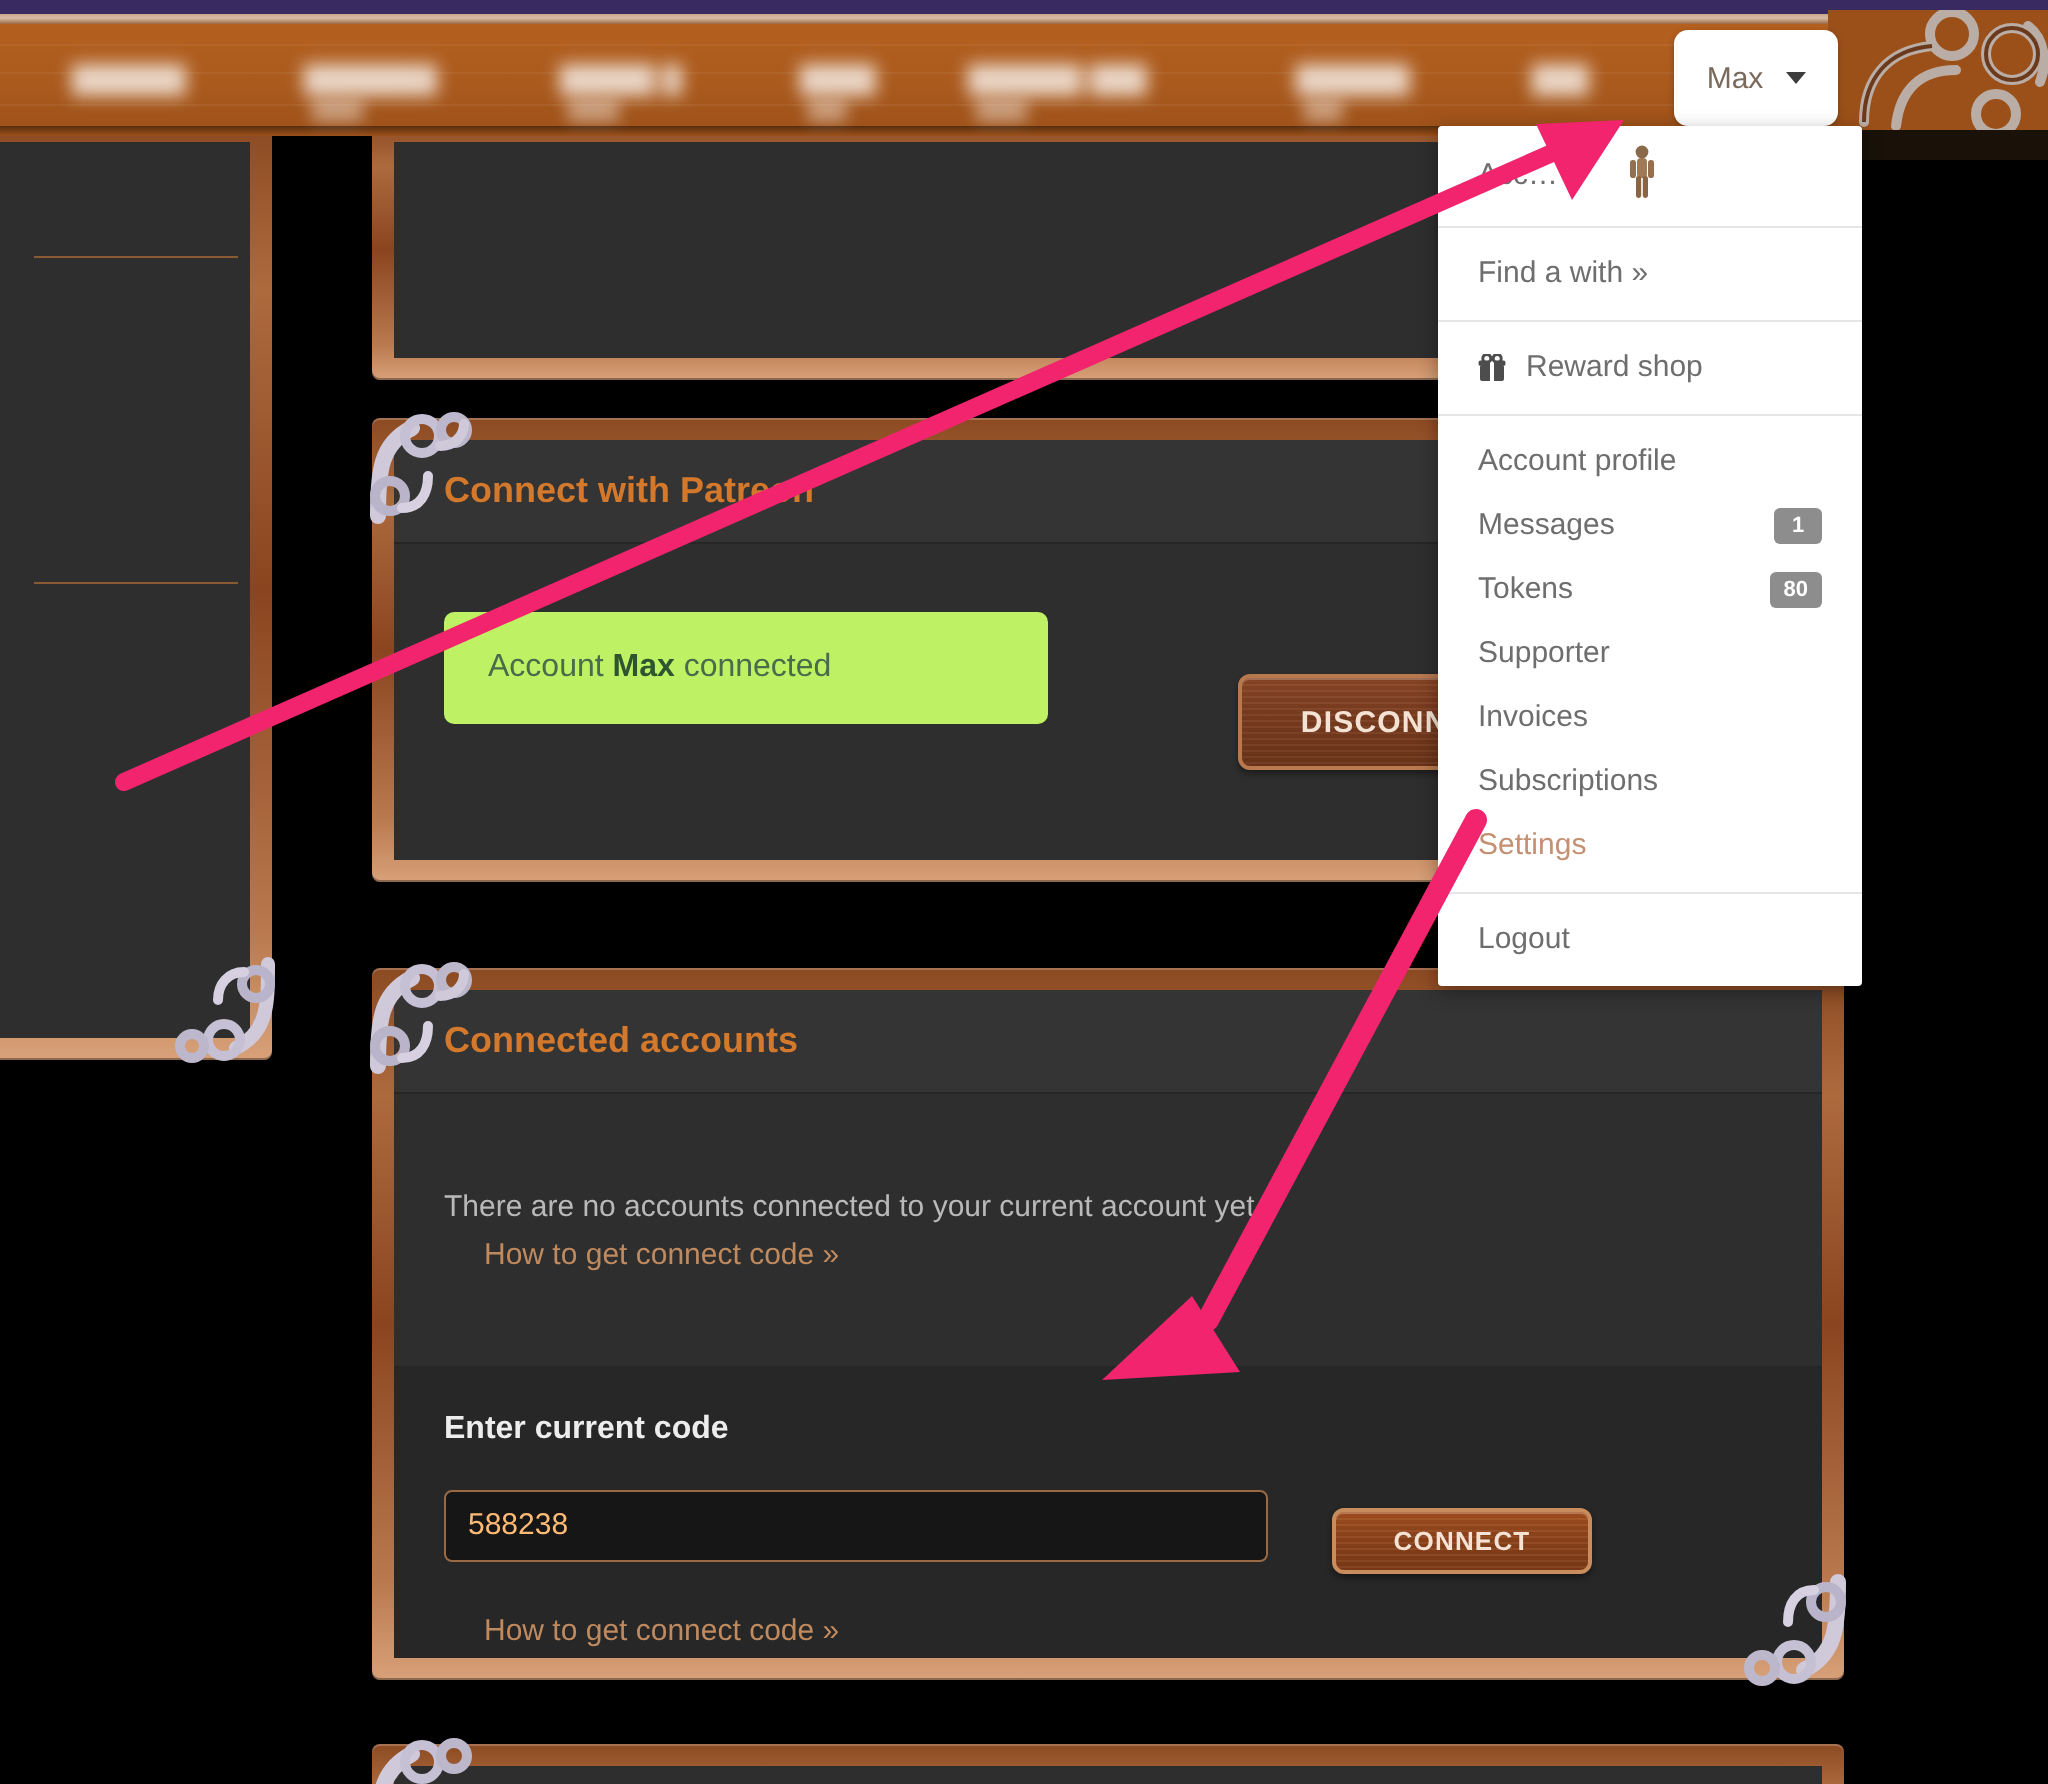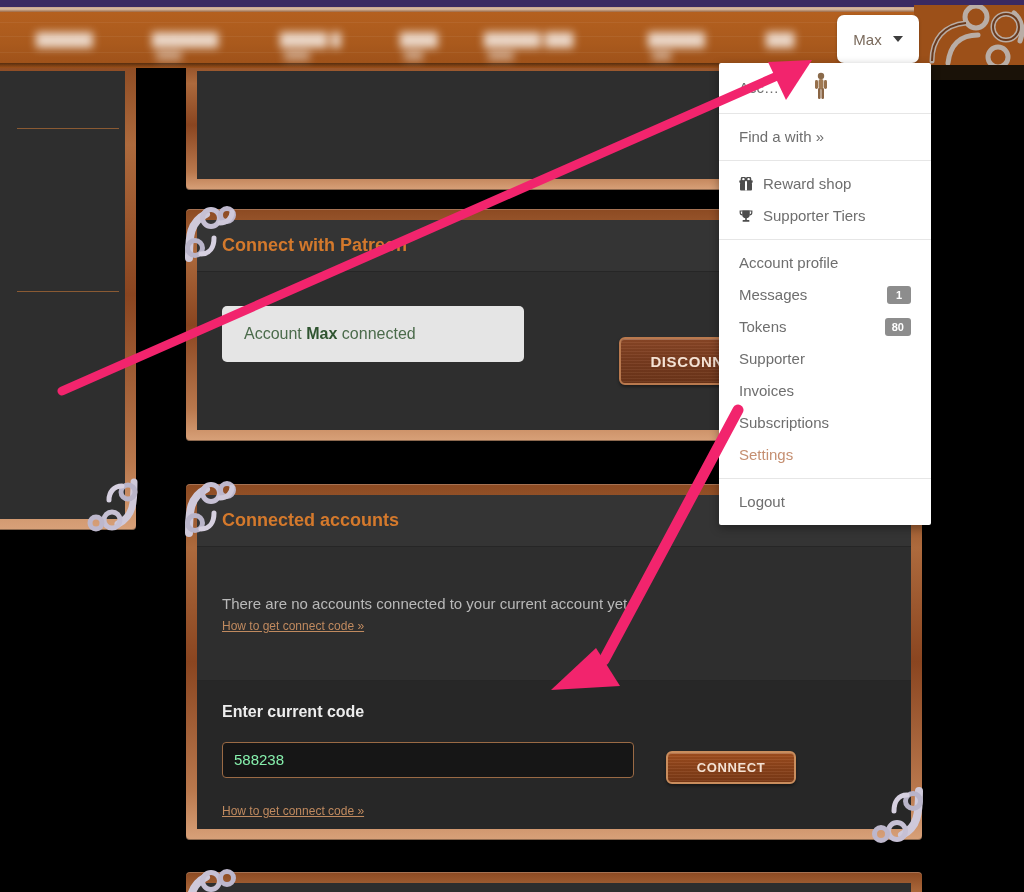--- a/index.html
+++ b/index.html
@@ -131,21 +131,21 @@
   .corner svg { display: block; }
   .c-tl { left: -6px; top: -6px; }
   .c-br { right: -6px; bottom: -6px; transform: rotate(180deg); }
 
   
   #panel-top { left: 186px; top: 60px; width: 736px; height: 130px; }
 
   
   #panel-patreon { left: 186px; top: 209px; width: 736px; height: 232px; }
   .alert-ok {
-    background: #e5e5e5; border-radius: 5px;
+    background: #bef264; border-radius: 5px;
     color: #4b6b4b; font-size: 16px;
     padding: 19px 22px; width: 302px;
   }
   .alert-ok b { color: #2f5430; }
 
   .btn-wood {
     position: relative;
     display: inline-flex; align-items: center; justify-content: center;
     background:
       repeating-linear-gradient(to bottom, rgba(255,255,255,.045) 0 1px, rgba(0,0,0,.05) 1px 3px),
@@ -164,29 +164,29 @@
     position: absolute; left: 422px; top: 117px;
     width: 168px; height: 48px; font-size: 15px;
   }
 
   
   #panel-connected { left: 186px; top: 484px; width: 736px; height: 356px; }
   .sec-divider { height: 1px; background: #262626; }
   .sec-a { background: #2e2e2e; padding: 26px 25px 30px 25px; }
   .sec-b { background: #272727; padding: 22px 25px 26px 25px; }
   .link-dotted {
-    color: #c08a5f; text-decoration: underline; font-size: 12px;
-    cursor: pointer; display: inline-block; margin-top: 7px;
+    color: #c08a5f; font-size: 15px;
+    cursor: pointer; display: inline-block; margin-top: 7px; margin-left: 20px;
   }
   .label-bold { color: #ededed; font-weight: bold; font-size: 16px; }
   .input-row { display: flex; align-items: center; gap: 32px; margin-top: 14px; }
   .code-input {
     width: 412px; height: 36px;
     background: #161616; border: 1px solid #9a6a45; border-radius: 4px;
-    color: #86efac; font-size: 15px; padding: 0 11px;
+    color: #fdba74; font-size: 15px; padding: 0 11px;
     font-family: "Liberation Sans", sans-serif;
     outline: none;
   }
   #btn-connect { width: 130px; height: 33px; font-size: 13px;
     background:
       repeating-linear-gradient(to bottom, rgba(255,255,255,.05) 0 1px, rgba(0,0,0,.05) 1px 3px),
       linear-gradient(to bottom, #a4501f 0%, #8d431a 45%, #7c3a16 100%);
     border: 2px solid #c98d5d; margin-top: 16px; }
   .link-bottom { margin-top: 20px; }
 
@@ -397,32 +397,20 @@
             <svg width="14" height="14" viewBox="0 0 14 14">
               <rect x="1" y="5.5" width="12" height="8" rx="1" fill="#4d4d4d"></rect>
               <rect x="0.3" y="3.3" width="13.4" height="2.6" rx="0.8" fill="#4d4d4d"></rect>
               <rect x="6" y="3.3" width="2" height="10.2" fill="#fff"></rect>
               <circle cx="4.4" cy="2.2" r="2" fill="none" stroke="#4d4d4d" stroke-width="1.5"></circle>
               <circle cx="9.6" cy="2.2" r="2" fill="none" stroke="#4d4d4d" stroke-width="1.5"></circle>
             </svg>
           </span>
           <span>Reward shop</span>
         </div>
-        <div class="dd-item">
-          <span class="ic">
-            <svg width="14" height="14" viewBox="0 0 14 14">
-              <path d="M3.2 1.2h7.6v4.2a3.8 3.8 0 0 1-7.6 0z" fill="#4d4d4d"></path>
-              <path d="M3.2 2h-2v1.4c0 1.5 1 2.4 2.2 2.5" fill="none" stroke="#4d4d4d" stroke-width="1.2"></path>
-              <path d="M10.8 2h2v1.4c0 1.5-1 2.4-2.2 2.5" fill="none" stroke="#4d4d4d" stroke-width="1.2"></path>
-              <rect x="6.2" y="8.6" width="1.6" height="2.4" fill="#4d4d4d"></rect>
-              <rect x="3.6" y="11" width="6.8" height="1.8" rx="0.5" fill="#4d4d4d"></rect>
-            </svg>
-          </span>
-          <span>Supporter Tiers</span>
-        </div>
       </div>
       <div class="dd-sec">
         <div class="dd-item">
           <span>Account profile</span>
         </div>
         <div class="dd-item">
           <span>Messages</span>
           <span class="badge">1</span>
         </div>
         <div class="dd-item">

